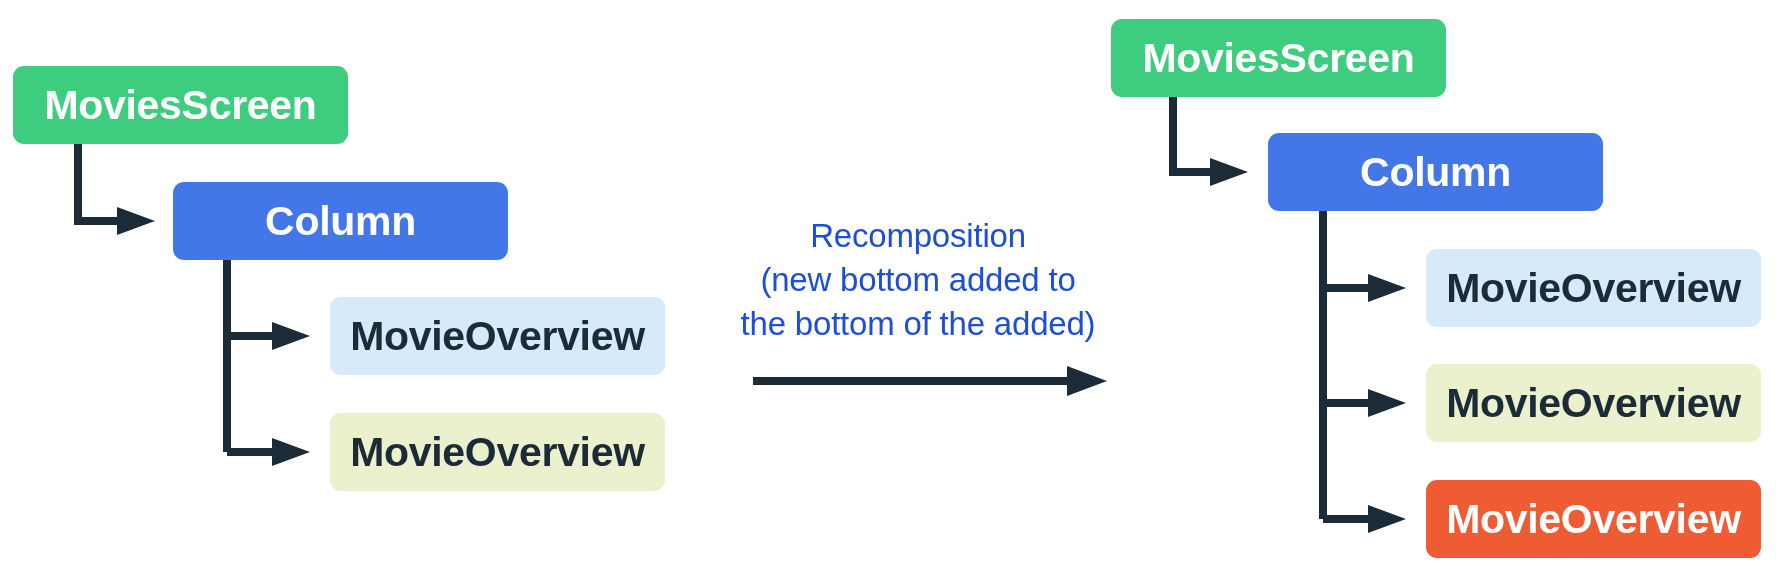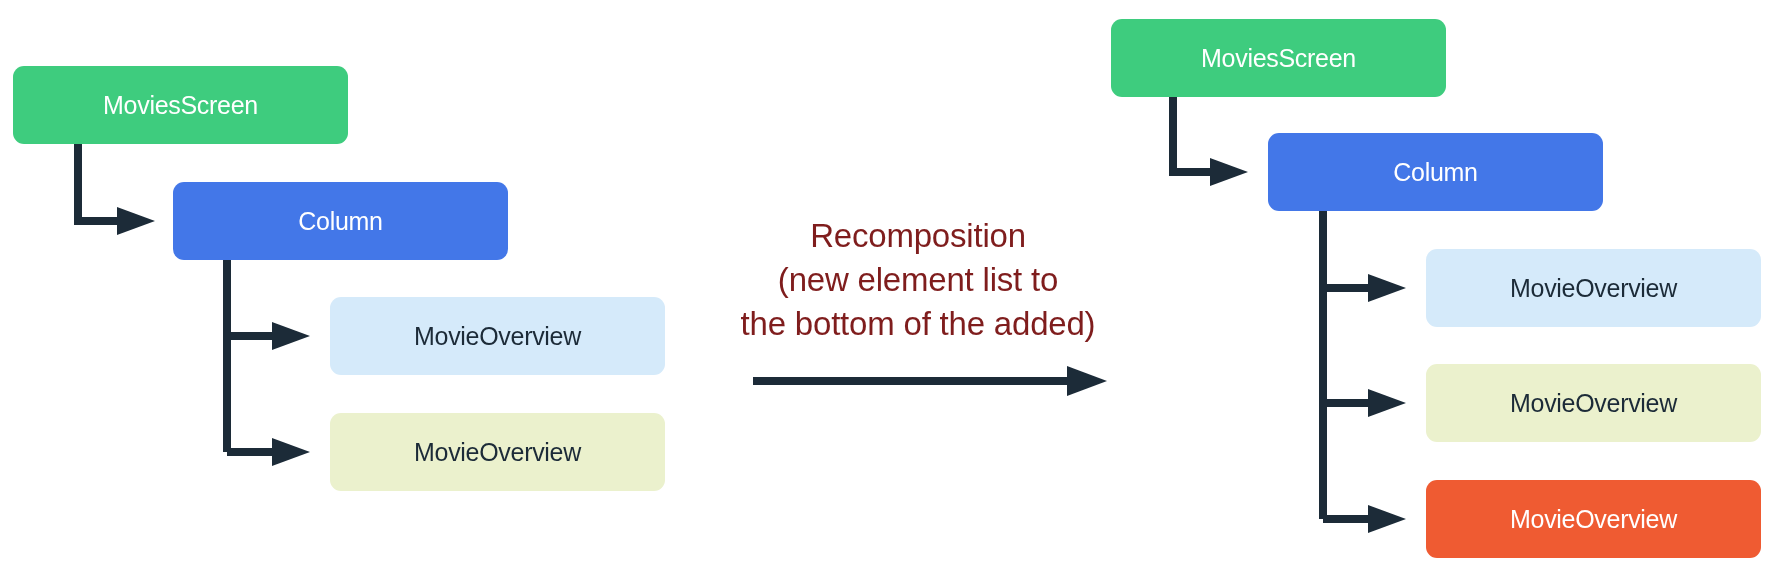--- a/index.html
+++ b/index.html
@@ -31,22 +31,22 @@
     position: absolute;
     width: 335px;
     height: 78px;
     border-radius: 11px;
     display: flex;
     align-items: center;
     justify-content: center;
     box-sizing: border-box;
   }
   .node-label {
-    font-size: 25px;
-    font-weight: 400;
+    font-size: 41px;
+    font-weight: 700;
     letter-spacing: -0.3px;
     white-space: nowrap;
   }
   .annotation {
     position: absolute;
     left: 668px;
     top: 214px;
     width: 500px;
     text-align: center;
     font-size: 33px;
@@ -87,23 +87,23 @@
   <div class="node" style="left: 173px; top: 182px; background-color: rgb(67, 119, 232); color: rgb(255, 255, 255);">
     <span class="node-label">Column</span>
   </div>
   <div class="node" style="left: 330px; top: 297px; background-color: rgb(213, 234, 250); color: rgb(28, 43, 56);">
     <span class="node-label">MovieOverview</span>
   </div>
   <div class="node" style="left: 330px; top: 413px; background-color: rgb(235, 241, 205); color: rgb(28, 43, 56);">
     <span class="node-label">MovieOverview</span>
   </div>
 
-  <div class="annotation" style="color: #7f1d1d;">
+  <div class="annotation" style="color: #1d4ed8;">
     <div>Recomposition</div>
-    <div>(new element list to</div>
+    <div>(new bottom added to</div>
     <div>the bottom of the added)</div>
   </div>
 
   <div class="node" style="left: 1111px; top: 19px; background-color: rgb(62, 204, 126); color: rgb(255, 255, 255);">
     <span class="node-label">MoviesScreen</span>
   </div>
   <div class="node" style="left: 1268px; top: 133px; background-color: rgb(67, 119, 232); color: rgb(255, 255, 255);">
     <span class="node-label">Column</span>
   </div>
   <div class="node" style="left: 1426px; top: 249px; background-color: rgb(213, 234, 250); color: rgb(28, 43, 56);">

